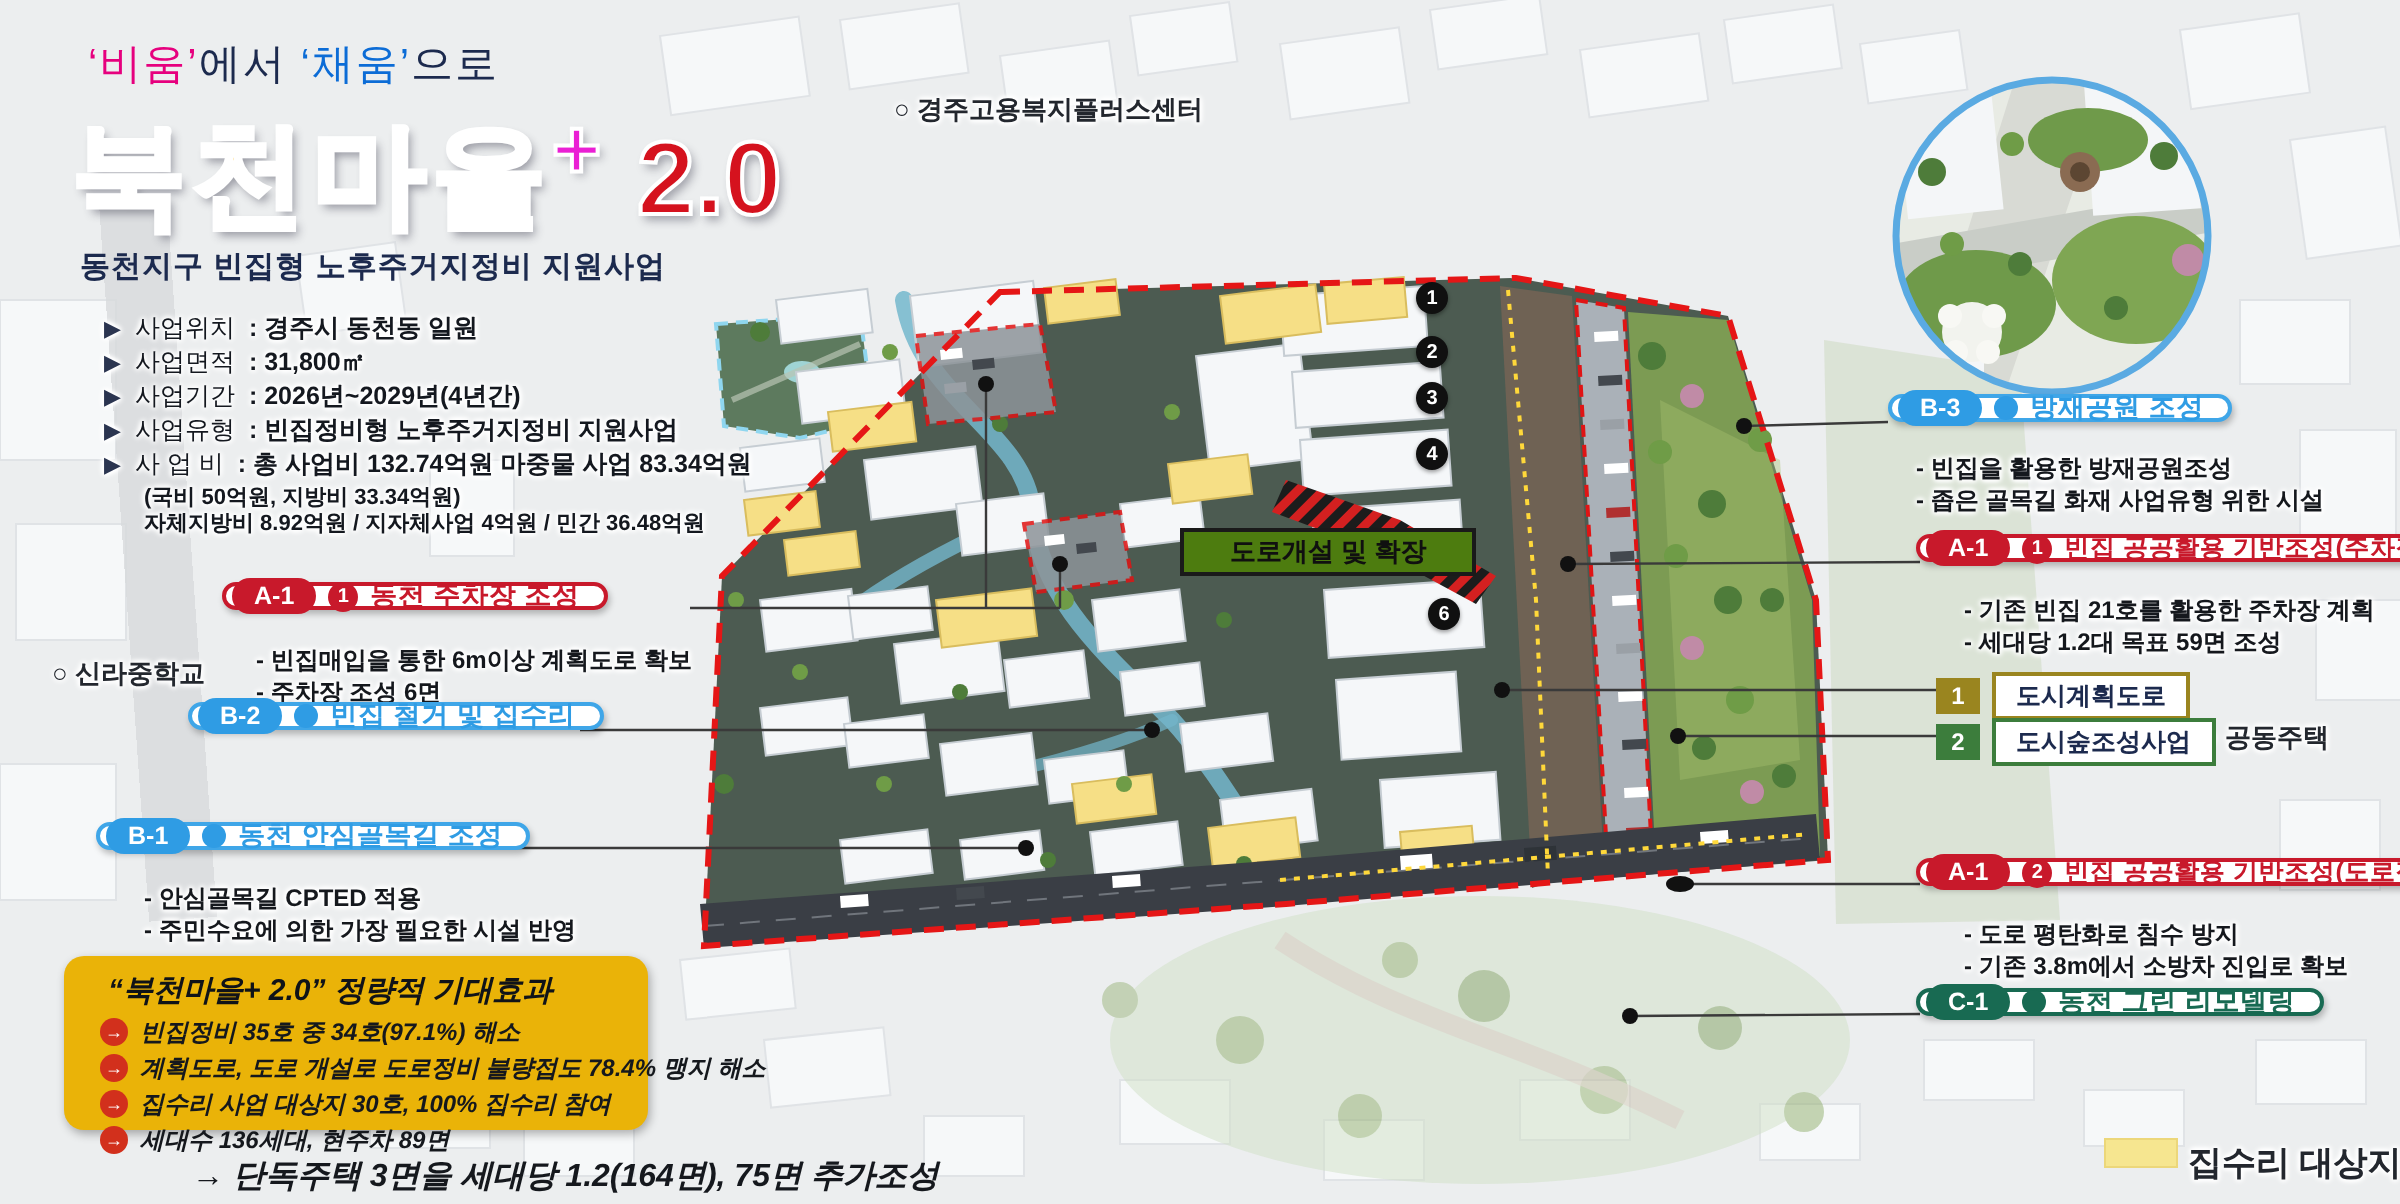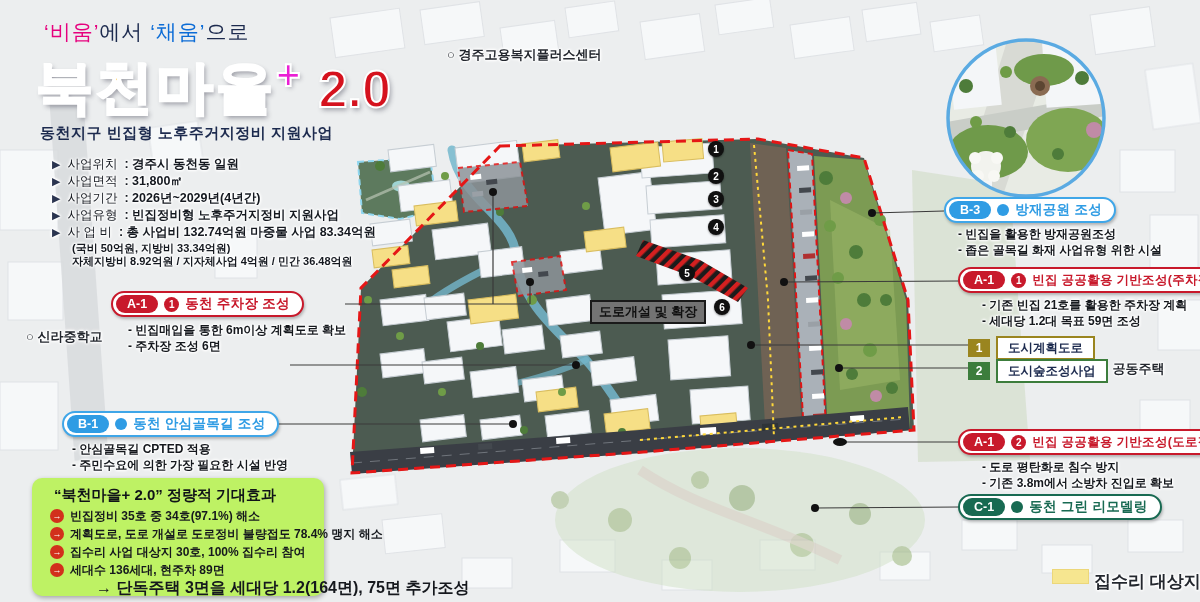--- a/index.html
+++ b/index.html
@@ -26,21 +26,21 @@
   
   .pinfo{font-size:12.5px;color:#14181f;white-space:nowrap;}
   .pinfo .row{display:flex;align-items:center;height:17px;gap:7px;}
   .pinfo .tri{color:#2b3550;font-size:11px;}
   .pinfo .lbl{font-weight:normal;}
   .pinfo .val{font-weight:600;}
   .pinfo .note{font-weight:bold;font-size:11px;margin-left:20px;height:13px;}
 
   
   .callout{position:absolute;display:inline-flex;align-items:center;gap:6px;background:#fff;
-    border:2px solid;border-radius:15px;padding:2px 12px 2px 3px;height:26px;box-sizing:border-box;
+    border:2px solid;border-radius:15px;padding:2px 12px 2px 3px;height:14px;box-sizing:border-box;
     white-space:nowrap;box-shadow:1px 2px 3px rgba(0,0,0,.25);}
   .callout .pill{border-radius:11px;color:#fff;font-weight:bold;font-size:12.5px;padding:2px 11px;}
   .callout .ttl{font-weight:bold;font-size:13.5px;letter-spacing:.3px;}
   .callout.red{border-color:#c8192b;} .callout.red .pill{background:#c8192b;} .callout.red .ttl{color:#c8192b;}
   .callout.blue{border-color:#3fa6e8;} .callout.blue .pill{background:#2f9ce4;} .callout.blue .ttl{color:#2f9ce4;}
   .callout.green{border-color:#186a52;} .callout.green .pill{background:#186a52;} .callout.green .ttl{color:#186a52;}
   .badge{width:15px;height:15px;border-radius:50%;background:#c8192b;color:#fff;font-size:10px;
     font-weight:bold;display:flex;align-items:center;justify-content:center;}
   .cdot{width:12px;height:12px;border-radius:50%;}
   .cdot.blue{background:#2f9ce4;} .cdot.green{background:#186a52;}
@@ -48,35 +48,35 @@
 
   
   .legend-item{position:absolute;display:inline-flex;align-items:center;gap:6px;white-space:nowrap;}
   .legend-num{width:22px;height:18px;color:#fff;font-weight:bold;font-size:12px;display:flex;
     align-items:center;justify-content:center;}
   .legend-box{border:2px solid;background:#fff;font-weight:bold;font-size:12.5px;color:#1c2a4e;
     padding:1px 10px;height:18px;display:flex;align-items:center;}
   .place{font-size:13px;font-weight:bold;color:#23272e;white-space:nowrap;}
 
   
-  .fx-box{position:absolute;left:32px;top:478px;width:292px;height:118px;background:#bef264;
-    border-radius:10px;box-shadow:1px 2px 5px rgba(0,0,0,.3);}
+  .fx-box{position:absolute;left:32px;top:478px;width:292px;height:87px;background:#eab308;
+    border-radius:10px;box-shadow:1px 2px 5px rgba(0,0,0,.3);font-style:italic;}
   .fx-title{position:absolute;left:22px;top:8px;font-size:15px;font-weight:bold;color:#101318;}
   .fx-item{position:absolute;display:flex;align-items:flex-start;gap:6px;font-size:12px;
     font-weight:bold;color:#15181d;white-space:nowrap;line-height:14px;}
   .fx-ic{flex:0 0 14px;width:14px;height:14px;border-radius:50%;background:#d2301c;color:#fff;
     font-size:9px;display:flex;align-items:center;justify-content:center;margin-top:0;}
   .fx-sub{position:absolute;font-size:16px;font-weight:bold;color:#15181d;white-space:nowrap;margin-left:24px;}
 
   
   .marker{position:absolute;width:16px;height:16px;border-radius:50%;background:#101010;color:#fff;
     font-size:10px;font-weight:bold;display:flex;align-items:center;justify-content:center;
     box-shadow:0 1px 2px rgba(0,0,0,.4);}
-  .road-label{position:absolute;background:#737373;border:2px solid #1a1a1a;font-size:13px;
-    font-weight:bold;color:#101010;padding:1px 7px;white-space:nowrap;margin-top:36px;}
+  .road-label{position:absolute;background:#4d7c0f;border:2px solid #1a1a1a;font-size:13px;
+    font-weight:bold;color:#101010;padding:1px 23px;white-space:nowrap;}
   .swatch{position:absolute;width:35px;height:13px;background:#f6e690;border:1px solid #ecd77a;}
 </style>
 </head>
 <body>
 
 <div class="canvas">
 
   <svg class="abs" style="left:0;top:0;" width="1200" height="602" viewBox="0 0 1200 602">
     <defs>
       <pattern id="hatch" width="9" height="9" patternUnits="userSpaceOnUse" patternTransform="rotate(45)">
@@ -395,22 +395,27 @@
   <div class="callout red" style="left:111px;top:291px;">
     <span class="pill">A-1</span>
     <span class="badge">1</span>
     <span class="ttl">동천 주차장 조성</span>
   </div>
   <div class="bullets halo" style="left:128px;top:322px;">
     <div>- 빈집매입을 통한 6m이상 계획도로 확보</div>
     <div>- 주차장 조성 6면</div>
   </div>
 
-
-  <div class="callout blue" style="left:62px;top:411px;">
+  <div class="callout blue" style="left:94px;top:351px;">
+    <span class="pill">B-2</span>
+    <span class="cdot blue"></span>
+    <span class="ttl">빈집 철거 및 집수리</span>
+  </div>
+
+  <div class="callout blue" style="left:48px;top:411px;">
     <span class="pill">B-1</span>
     <span class="cdot blue"></span>
     <span class="ttl">동천 안심골목길 조성</span>
   </div>
   <div class="bullets halo" style="left:72px;top:441px;">
     <div>- 안심골목길 CPTED 적용</div>
     <div>- 주민수요에 의한 가장 필요한 시설 반영</div>
   </div>
 
   <div class="callout blue" style="left:944px;top:197px;">

